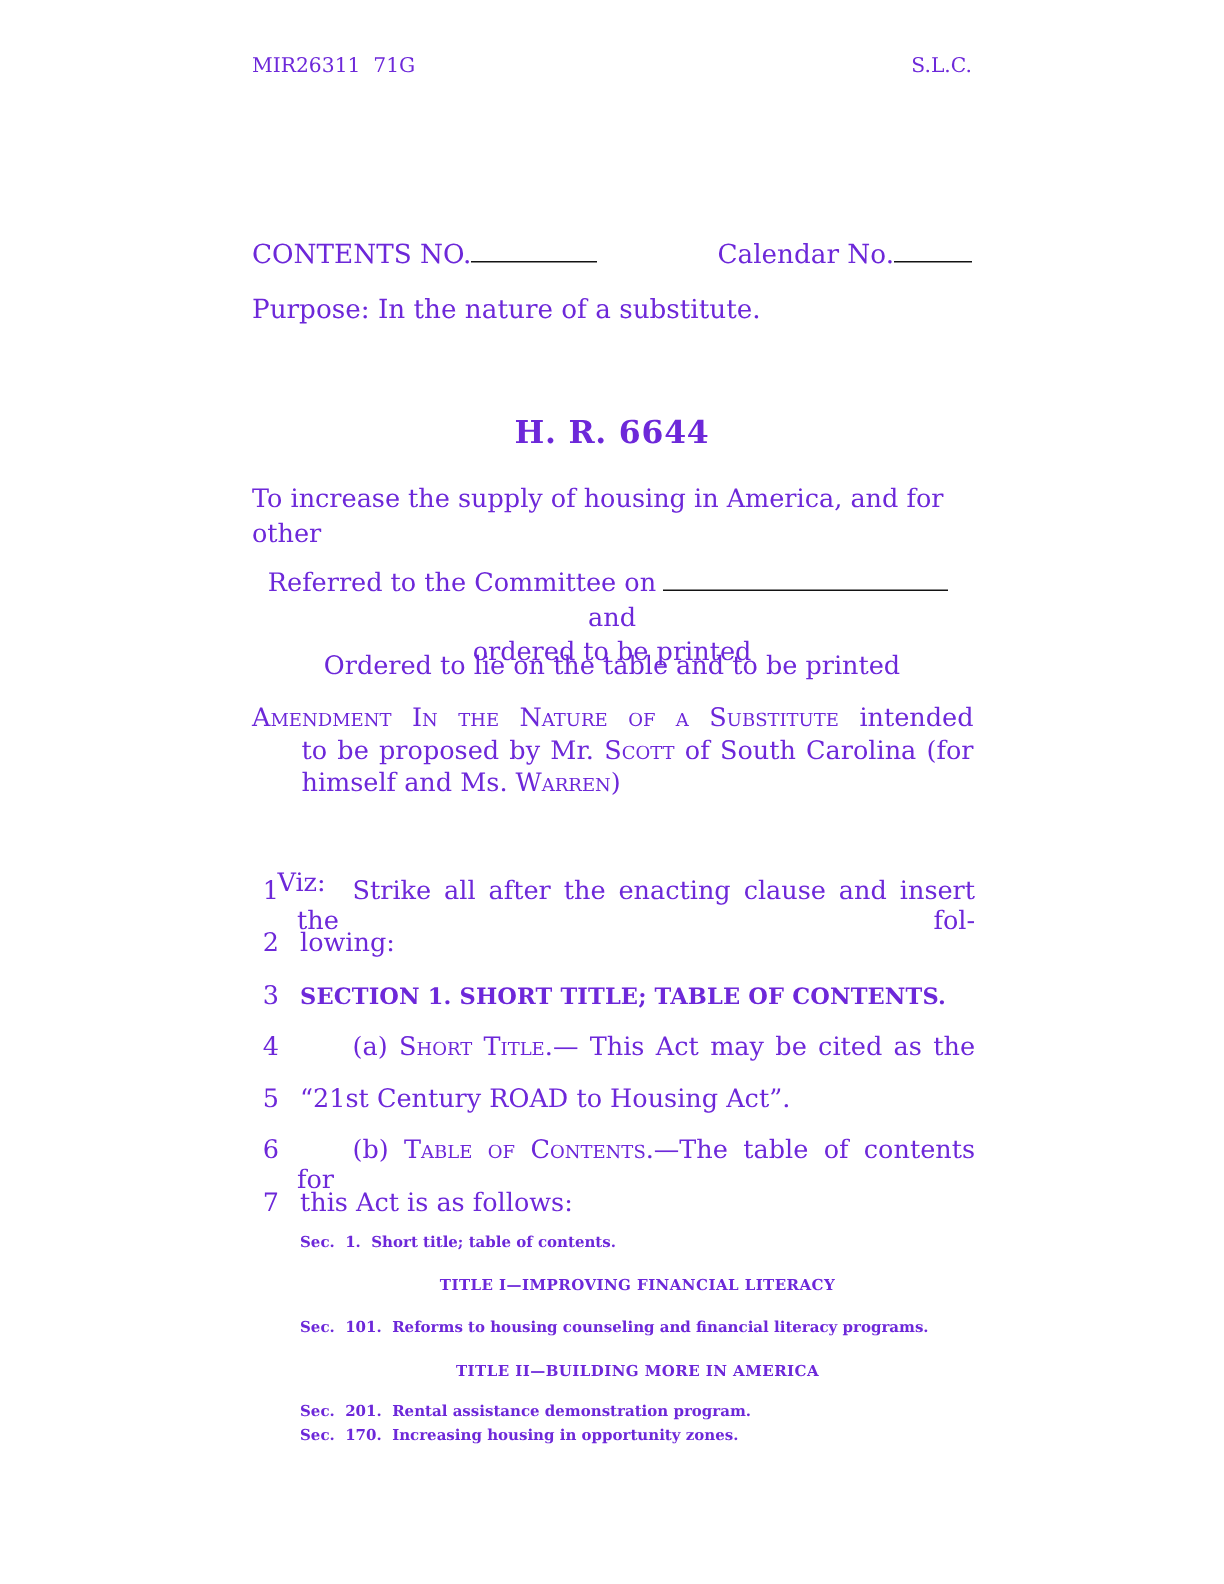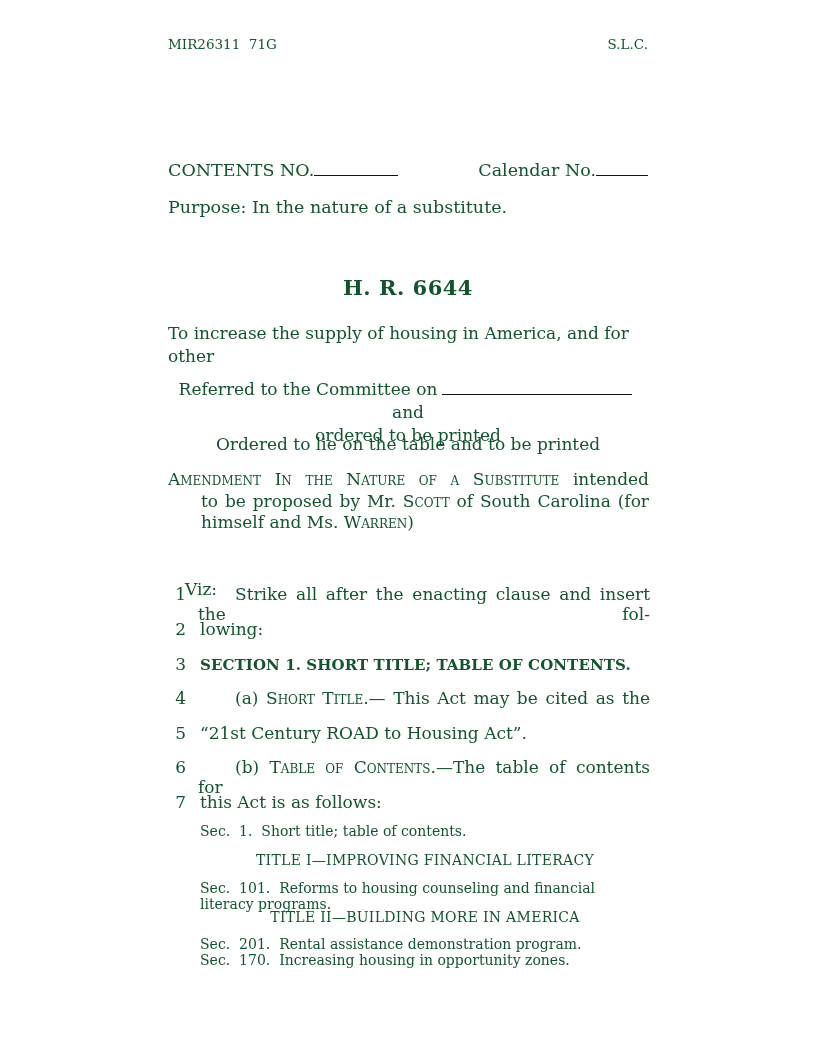--- a/index.html
+++ b/index.html
@@ -2,21 +2,21 @@
 <html><head>
 <meta charset="utf-8">
 <style>
   * { box-sizing: border-box; }
   html, body { margin: 0; padding: 0; background: #ffffff; }
   .page {
     position: relative;
     width: 816px;
     height: 1004px;
     background: #ffffff;
-    color: #14532d;
+    color: #6d28d9;
     font-family: "DejaVu Serif", "Liberation Serif", serif;
     font-size: 17px;
     overflow: hidden;
   }
   .abs { position: absolute; }
 
   
   .doc-header {
     top: 36px; left: 168px; width: 480px;
     display: flex; justify-content: space-between;
@@ -66,21 +66,21 @@
     left: 168px; width: 482px;
     display: flex; align-items: baseline;
   }
   .line-num { width: 18px; flex: none; text-align: right; }
   .line-body { flex: 1 1 auto; margin-left: 14px; }
   .just { text-align: justify; text-align-last: justify; margin-left: 12px; }
   .indent { text-indent: 37px; }
   .sec-heading { font-weight: bold; font-size: 15px; letter-spacing: 0.1px; }
 
   
-  .toc-entry { left: 200px; width: 450px; font-size: 14px; }
+  .toc-entry { left: 200px; width: 450px; font-size: 10px; font-weight: bold; }
   .toc-sec { white-space: pre-wrap; }
   .toc-title { text-align: center; letter-spacing: 0.3px; }
 
   .bottom-bar {
     left: 0; top: 1048px; width: 816px; height: 8px;
     background: #1b1b1b;
   }
 </style>
 </head>
 <body>

